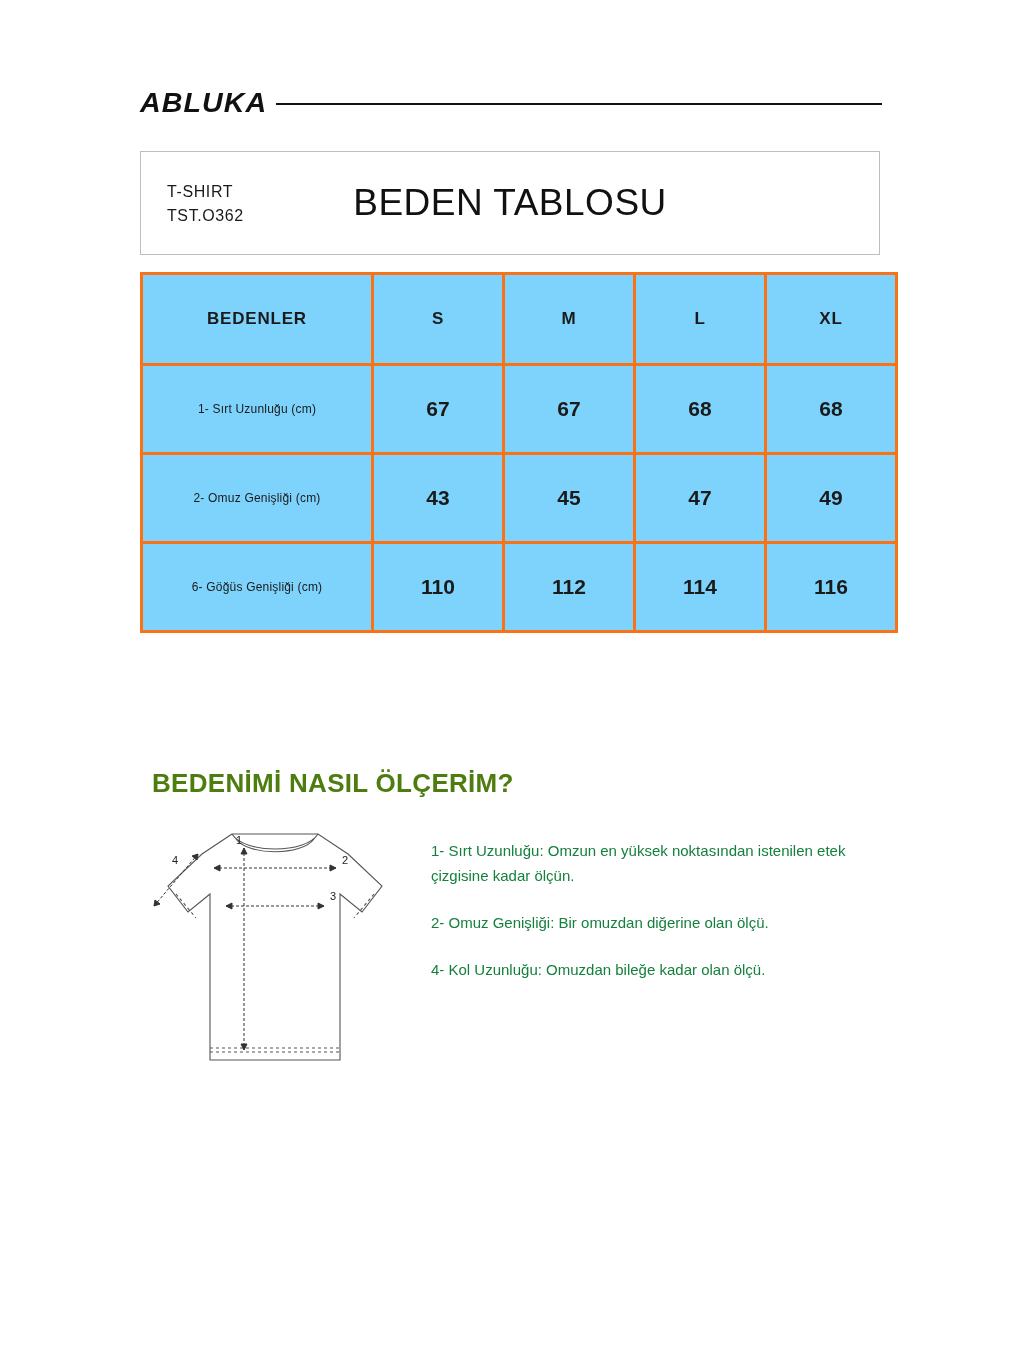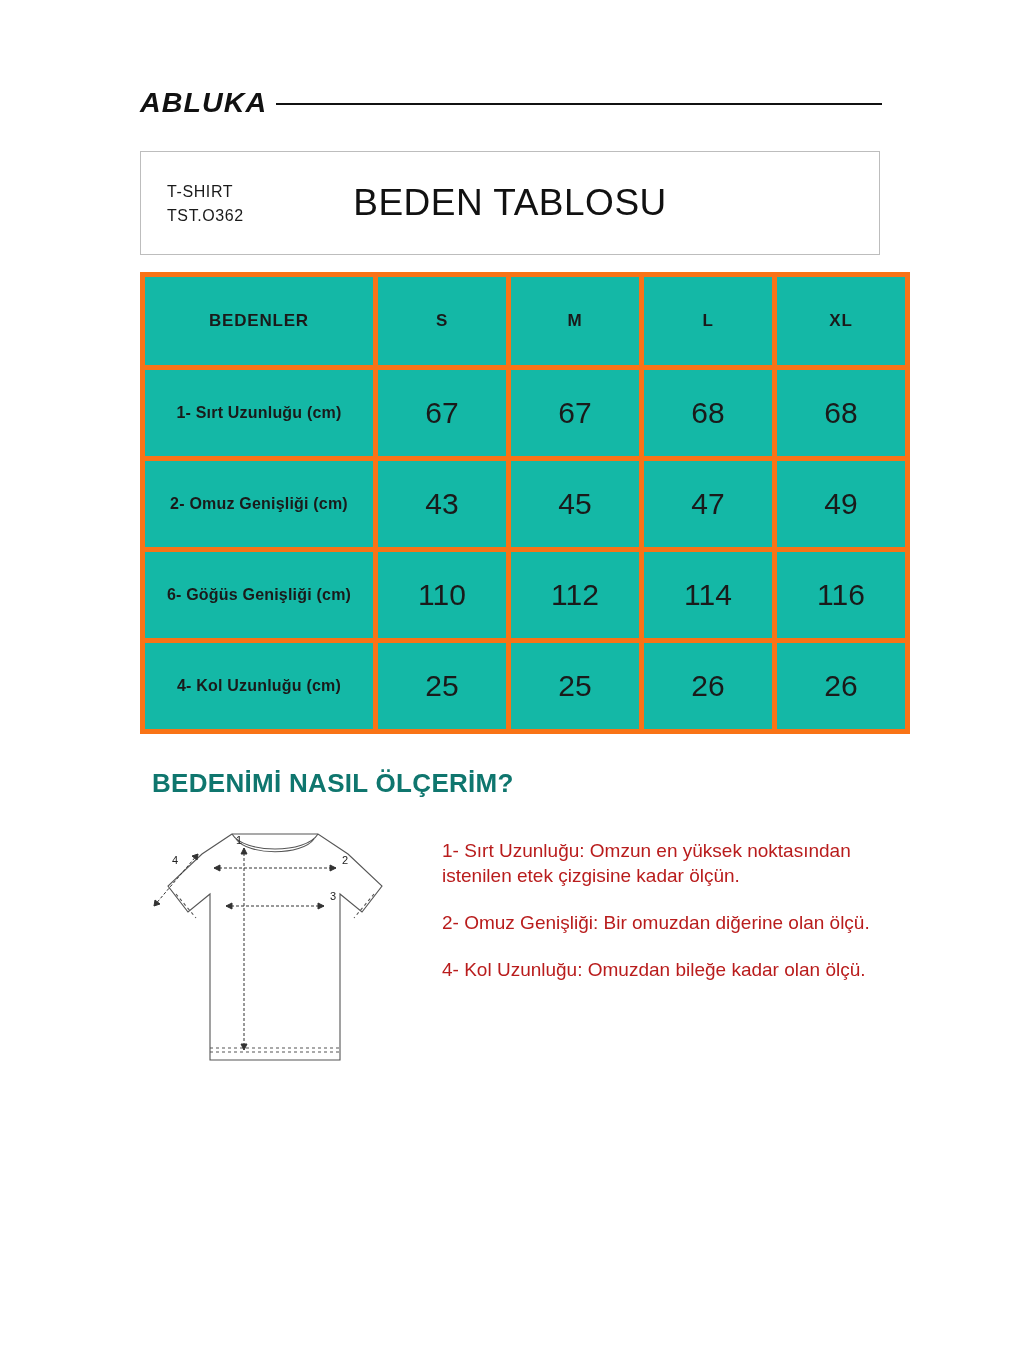--- a/index.html
+++ b/index.html
@@ -99,79 +99,79 @@
   
   .size-table {
     position: absolute;
     left: 140px;
     top: 272px;
     width: 740px;
     border-collapse: collapse;
     table-layout: fixed;
   }
   .size-table td, .size-table th {
-    border: 5px solid #f97316;
-    background: #14b8a6;
+    border: 3px solid #f97316;
+    background: #7dd3fc;
     text-align: center;
     vertical-align: middle;
     height: 86px;
     padding: 0;
   }
   .size-table thead th {
     height: 88px;
     font-size: 17px;
     font-weight: 700;
     letter-spacing: 0.8px;
   }
   .size-table thead th.col-size {
     font-size: 17px;
     font-weight: 700;
   }
   .size-table td.row-label {
-    font-size: 16px;
-    font-weight: 700;
+    font-size: 12px;
+    font-weight: 400;
     letter-spacing: 0.2px;
   }
   .size-table td.val {
-    font-size: 30px;
-    font-weight: 400;
+    font-size: 21px;
+    font-weight: 700;
   }
   .col-first { width: 228px; }
   .col-s, .col-m, .col-l, .col-xl { width: 128px; }
 
   
   .how-title {
     position: absolute;
     left: 152px;
     top: 768px;
     font-size: 26px;
     font-weight: 700;
     letter-spacing: 0.3px;
-    color: #0f766e;
+    color: #4d7c0f;
   }
 
   .shirt-wrap {
     position: absolute;
     left: 140px;
     top: 820px;
     width: 270px;
     height: 280px;
   }
 
   .measure-text {
     position: absolute;
     left: 430px;
     top: 838px;
     width: 460px;
   }
   .measure-text p {
-    margin: 0 0 22px 12px;
-    font-size: 19px;
+    margin: 0 0 22px 1px;
+    font-size: 15px;
     line-height: 25px;
-    color: #b91c1c;
+    color: #15803d;
   }
   .measure-text p:last-child { margin-bottom: 0; }
 </style>
 </head>
 <body>
 
 <div class="page">
 
   <div class="brand-row">
     <div class="brand-logo">ABLUKA</div>
@@ -210,27 +210,20 @@
         <td class="val">45</td>
         <td class="val">47</td>
         <td class="val">49</td>
       </tr>
       <tr>
         <td class="row-label">6- Göğüs Genişliği (cm)</td>
         <td class="val">110</td>
         <td class="val">112</td>
         <td class="val">114</td>
         <td class="val">116</td>
-      </tr>
-      <tr>
-        <td class="row-label">4- Kol Uzunluğu (cm)</td>
-        <td class="val">25</td>
-        <td class="val">25</td>
-        <td class="val">26</td>
-        <td class="val">26</td>
       </tr>
     </tbody>
   </table>
 
   <div class="how-title">BEDENİMİ NASIL ÖLÇERİM?</div>
 
   <div class="shirt-wrap">
     <svg width="270" height="280" viewBox="0 0 270 280" xmlns="http://www.w3.org/2000/svg">
       <g fill="none" stroke="#555555" stroke-width="1.1">
 

